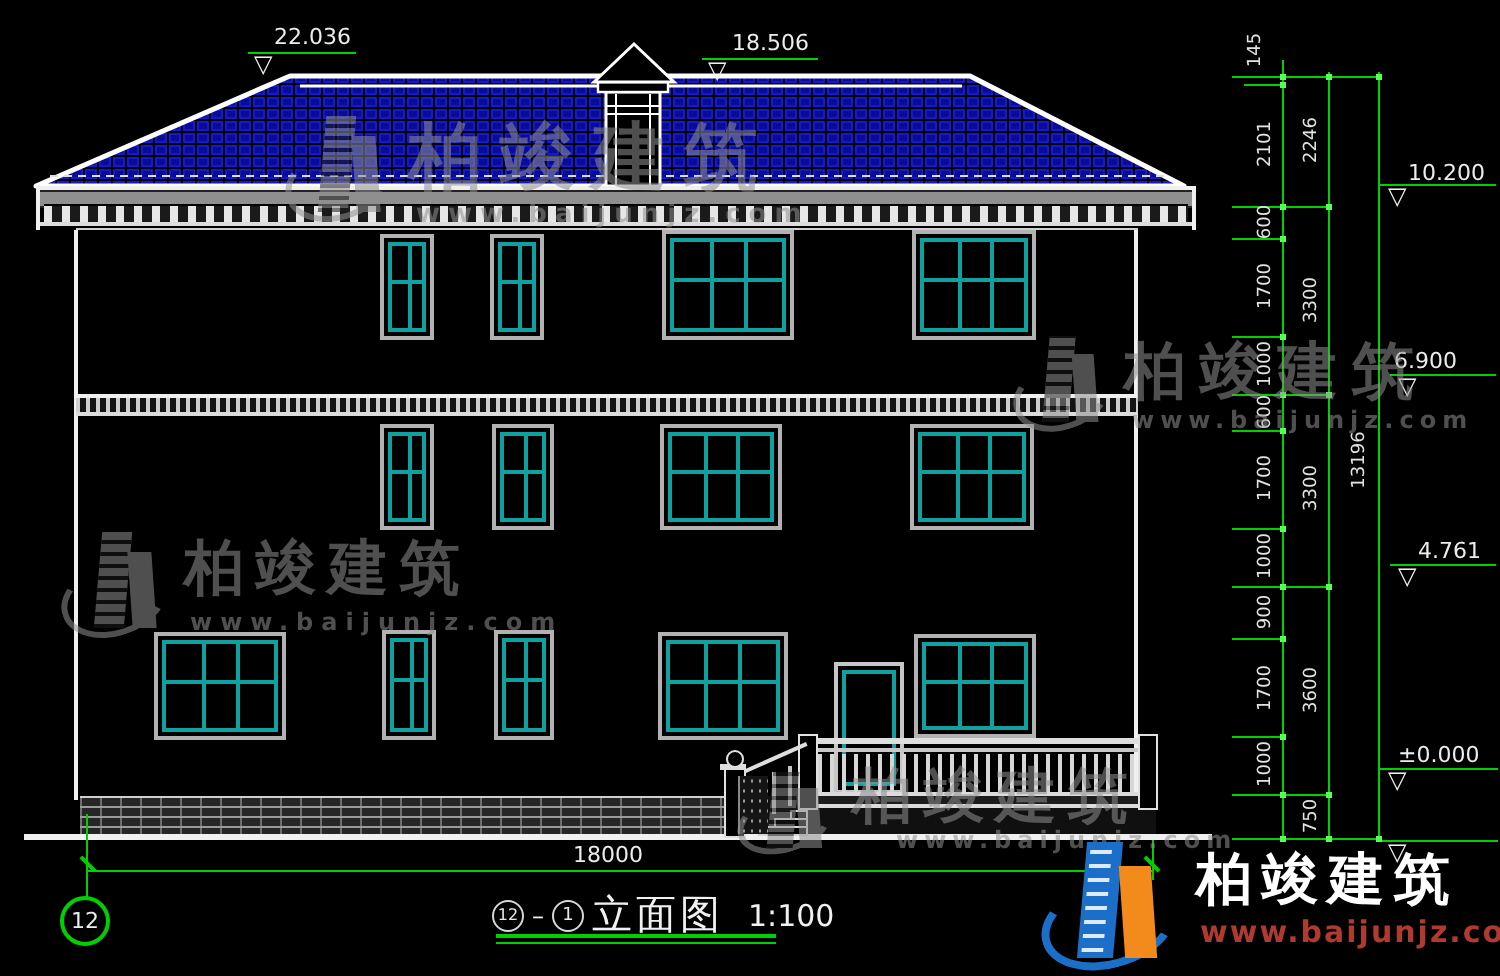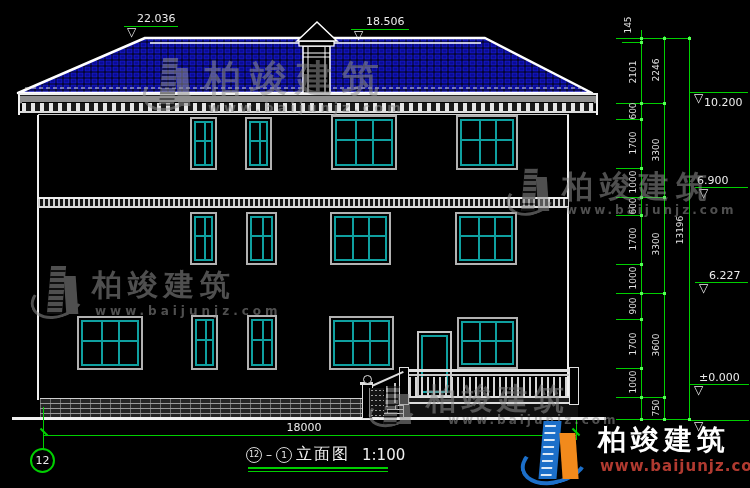--- a/index.html
+++ b/index.html
@@ -215,29 +215,29 @@
   <div class="a" style="left:369px;top:388px;width:14px;height:29px;background-color:#141414;background-image:radial-gradient(#9a9a9a 22%,rgba(0,0,0,0) 24%);background-size:4px 5px;border-left:1px solid #888;"></div>
 
   <div class="lt" style="left:137px;top:12px;">22.036</div>
   <div class="g" style="left:124px;top:26px;width:54px;height:1px;"></div>
   <div class="tri" style="left:127px;top:27px;">▽</div>
 
   <div class="lt" style="left:366px;top:15px;">18.506</div>
   <div class="g" style="left:351px;top:29px;width:58px;height:1px;"></div>
   <div class="tri" style="left:354px;top:30px;">▽</div>
 
-  <div class="lt" style="left:704px;top:80px;margin-top:16px;">10.200</div>
+  <div class="lt" style="left:704px;top:80px;">10.200</div>
   <div class="g" style="left:690px;top:92px;width:58px;height:1px;"></div>
   <div class="tri" style="left:694px;top:93px;">▽</div>
 
   <div class="lt" style="left:697px;top:174px;">6.900</div>
   <div class="g" style="left:695px;top:187px;width:53px;height:1px;"></div>
   <div class="tri" style="left:699px;top:188px;">▽</div>
 
-  <div class="lt" style="left:709px;top:269px;">6.227</div>
+  <div class="lt" style="left:709px;top:269px;">4.761</div>
   <div class="g" style="left:695px;top:282px;width:53px;height:1px;"></div>
   <div class="tri" style="left:699px;top:283px;">▽</div>
 
   <div class="lt" style="left:699px;top:371px;">±0.000</div>
   <div class="g" style="left:689px;top:384px;width:60px;height:1px;"></div>
   <div class="tri" style="left:694px;top:385px;">▽</div>
 
   <div class="g" style="left:689px;top:420px;width:60px;height:1px;"></div>
   <div class="tri" style="left:694px;top:421px;">▽</div>
 
@@ -306,21 +306,21 @@
   <div class="g" style="left:43px;top:435px;width:534px;height:1px;"></div>
   <div class="g" style="left:39px;top:431px;width:10px;height:2px;transform:rotate(45deg);"></div>
   <div class="g" style="left:571px;top:431px;width:10px;height:2px;transform:rotate(45deg);"></div>
   <div class="lt" style="left:280px;top:421px;width:48px;text-align:center;">18000</div>
   <div class="a" style="left:30px;top:448px;width:25px;height:25px;border:2px solid #00cf00;border-radius:50%;box-sizing:border-box;color:#ececec;font-size:11px;line-height:21px;text-align:center;">12</div>
 
   <div class="a" style="left:246px;top:444px;display:flex;align-items:center;gap:4px;color:#f0f0f0;">
     <span class="bubble" style="width:16px;height:16px;font-size:8px;line-height:14px;">12</span>
     <span style="font-size:12px;">–</span>
     <span class="bubble" style="width:16px;height:16px;font-size:9px;line-height:14px;">1</span>
-    <span style="font-size:16px;letter-spacing:2px;">立面图</span>
+    <span style="font-size:20px;letter-spacing:2px;">立面图</span>
     <span style="font-size:15px;margin-left:8px;">1:100</span>
   </div>
   <div class="g" style="left:248px;top:467px;width:140px;height:2px;"></div>
   <div class="g" style="left:248px;top:471px;width:140px;height:1px;"></div>
 
   <div class="wm" style="left:142px;top:56px;">
     <div class="glogo" style="left:0;top:0;width:56px;height:56px;">
         <i class="sw"></i>
         <i class="t1"></i>
         <i class="t2"></i>

